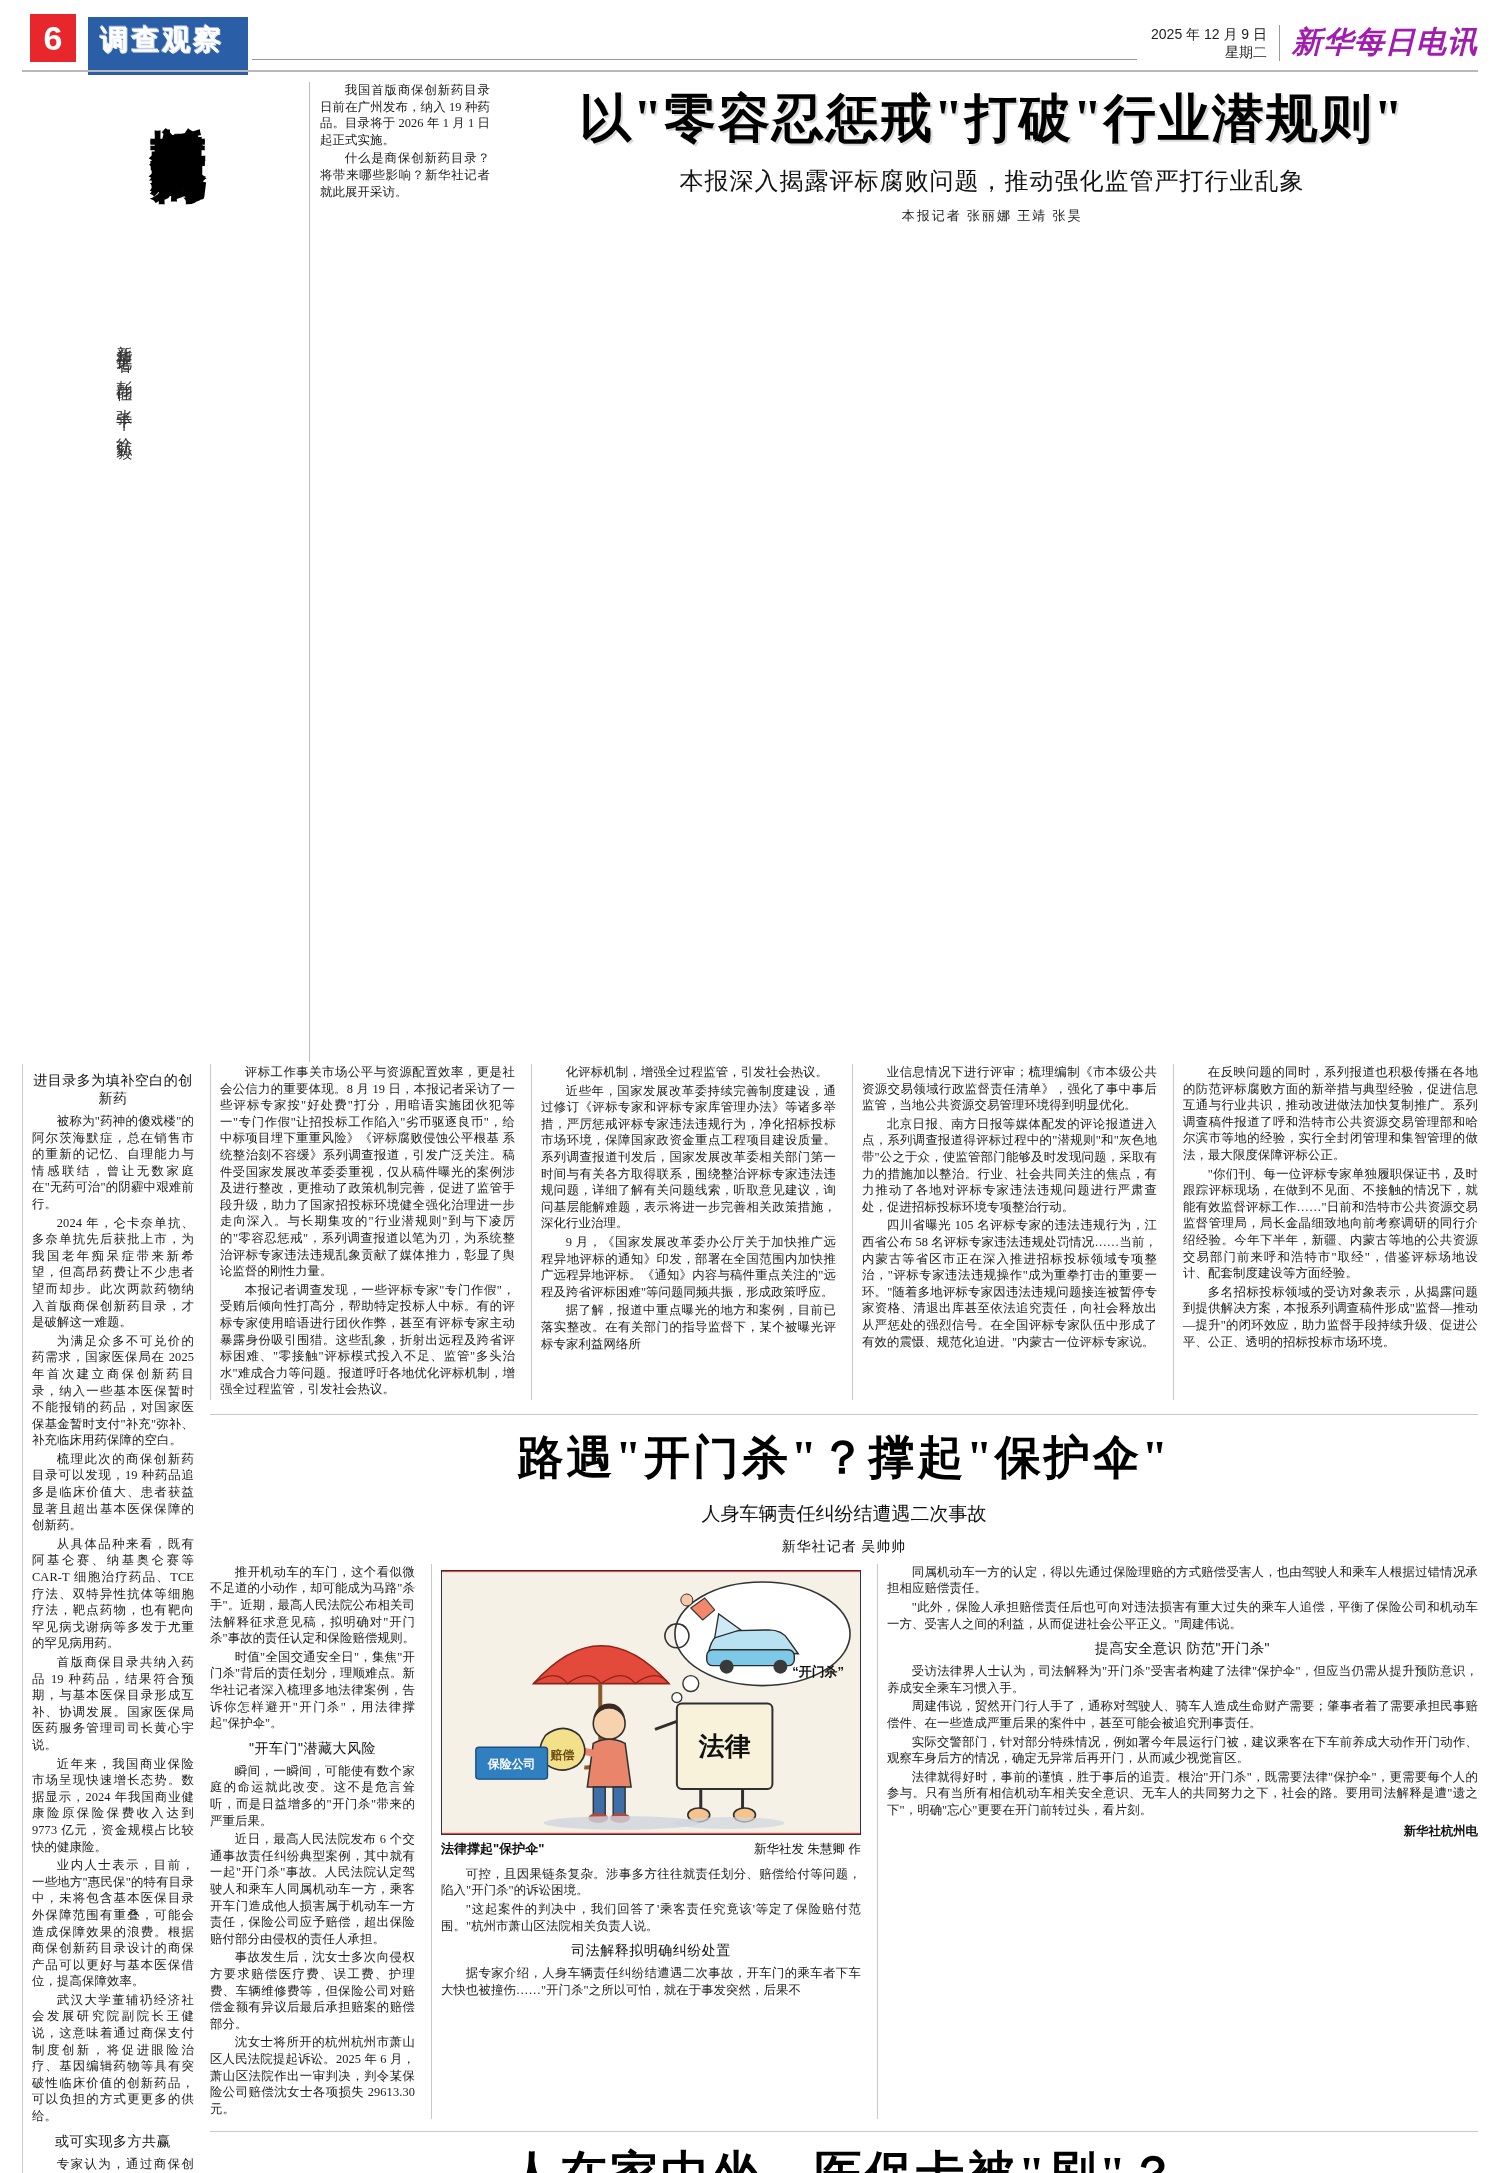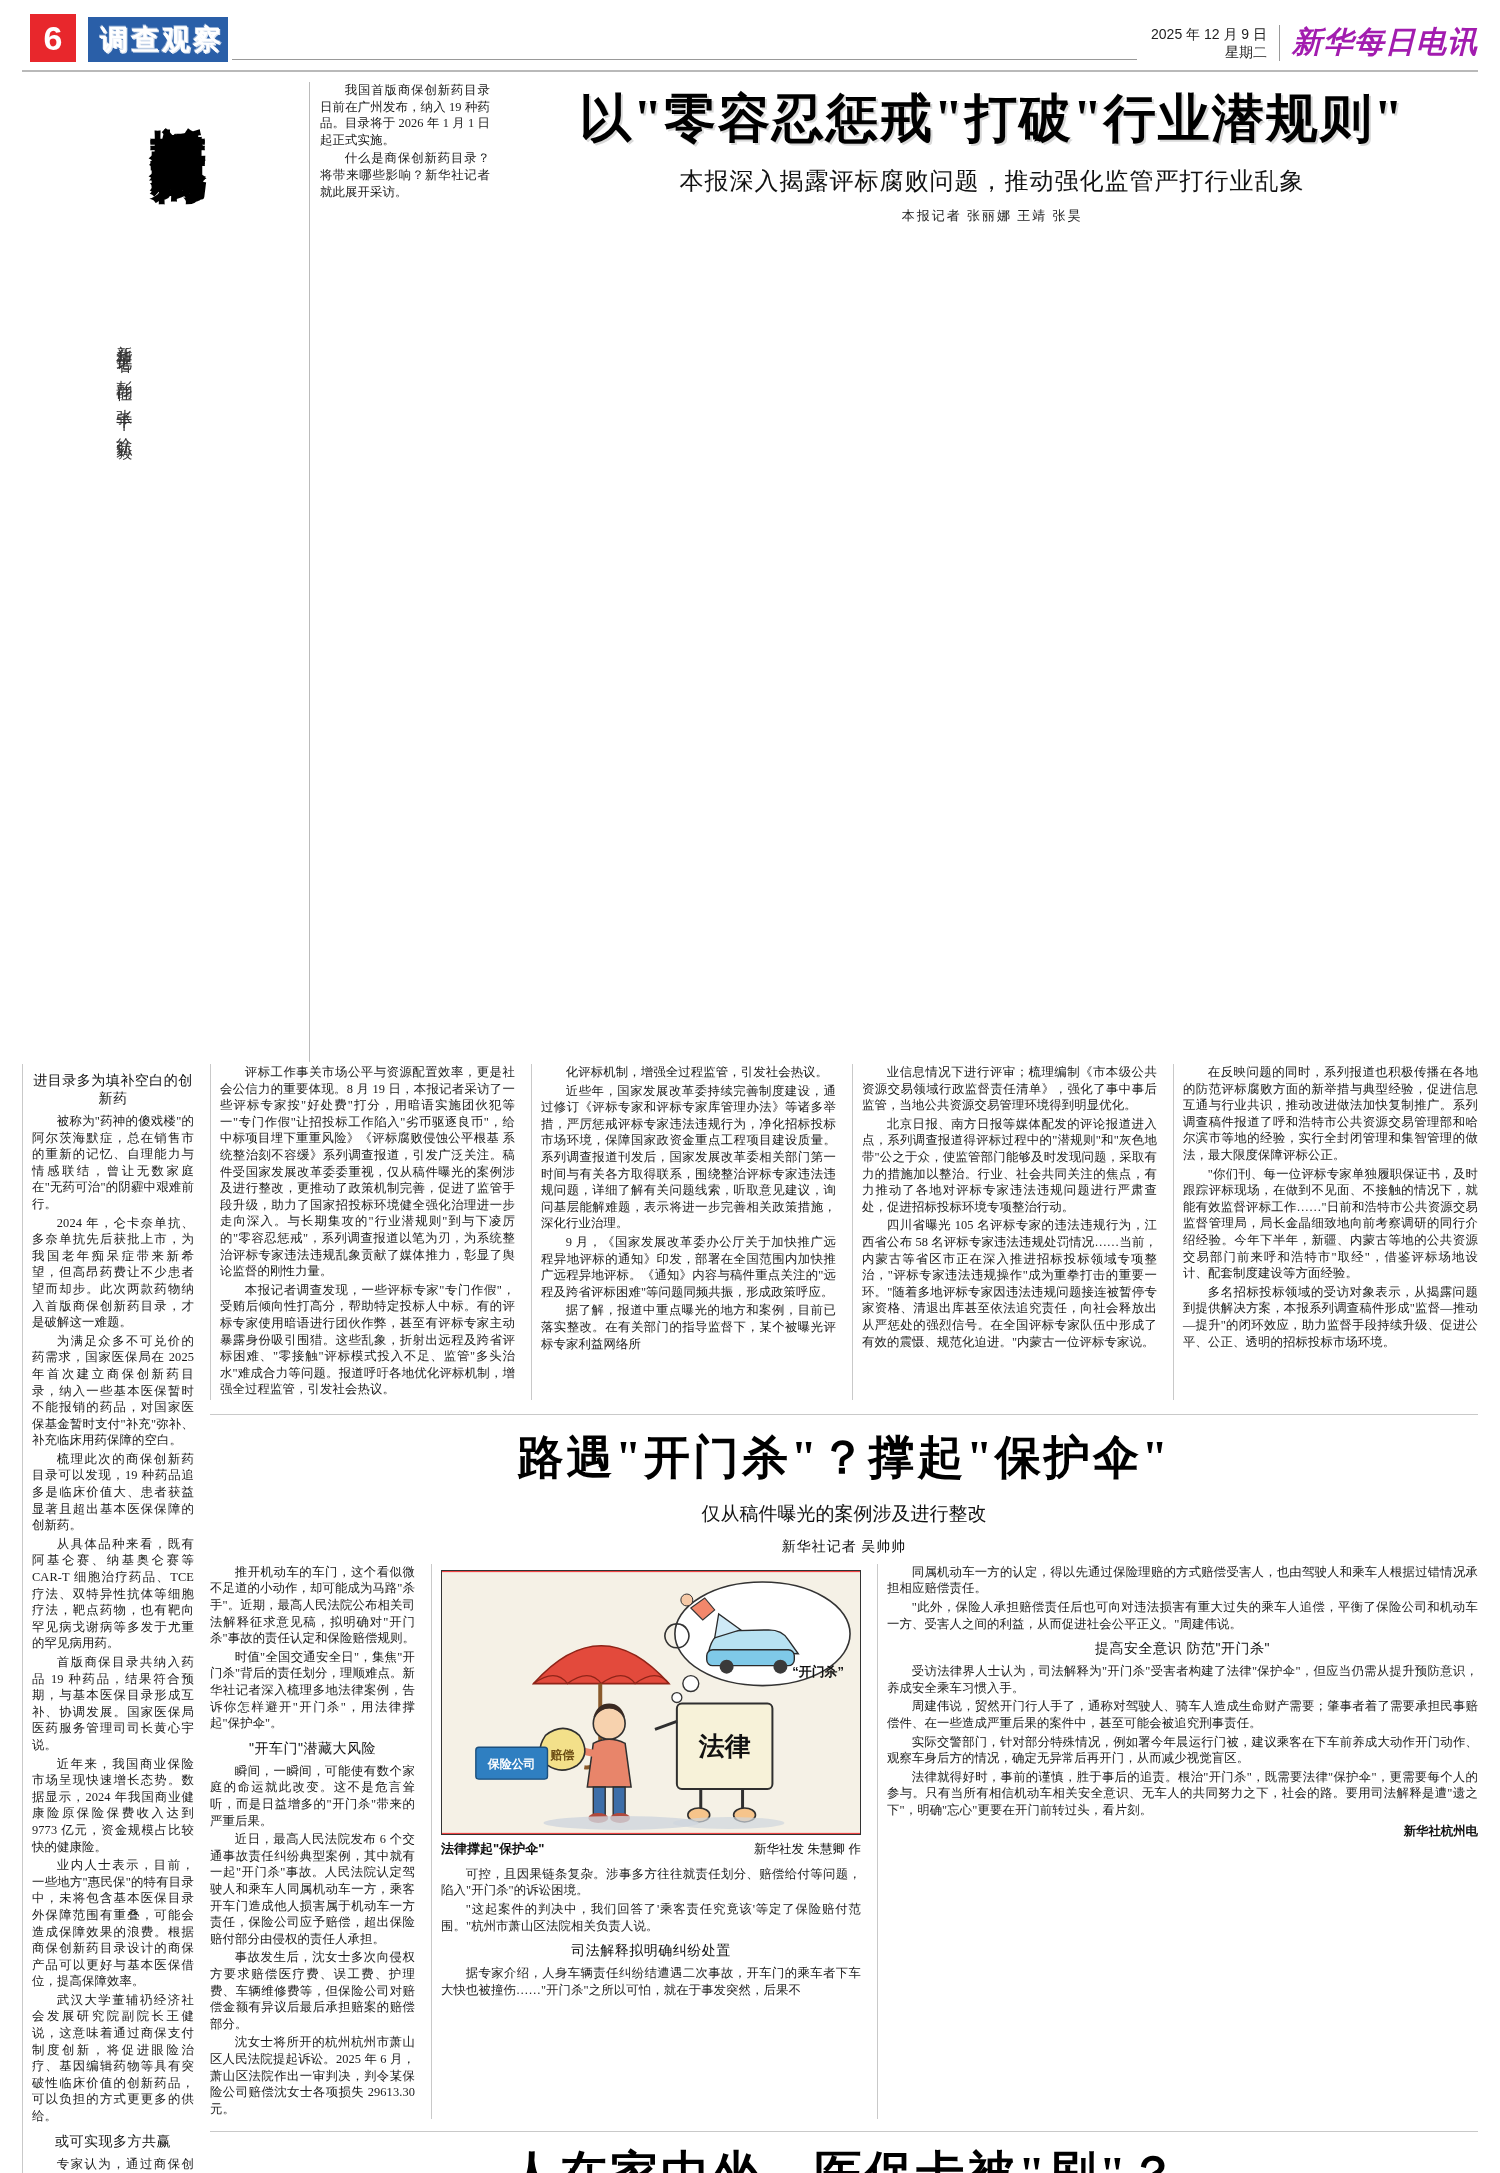--- a/index.html
+++ b/index.html
@@ -19,22 +19,22 @@
   }
   .page-num {
     width: 46px; height: 48px; background: #e8272c; color: #fff;
     font-family: "Liberation Sans", sans-serif; font-weight: bold;
     font-size: 34px; line-height: 48px; text-align: center;
     margin-left: 8px;
   }
   .section-tag {
     background: #2a5fa8; color: #fff; font-family: "Liberation Sans", sans-serif;
     font-weight: bold; font-size: 28px; letter-spacing: 3px;
-    padding: 6px 4px 5px 12px; margin-left: 12px; margin-top: 3px;
-    height: 45px; line-height: 34px;
+    padding: 6px 24px 5px 12px; margin-left: 12px; margin-top: 3px;
+    height: 58px; line-height: 34px;
     text-shadow: 1.2px 1.2px 0 rgba(255,255,255,.85), -0.6px -0.6px 0 rgba(255,255,255,.5);
   }
   .mast-rule {
     flex: 1; height: 1px; background: #999; margin: 45px 14px 0 4px;
   }
   .mast-right { display: flex; align-items: center; margin-top: 8px; }
   .mast-date {
     font-family: "Liberation Sans", sans-serif; font-size: 14px; text-align: right;
     line-height: 18px; padding-right: 12px; border-right: 1px solid #999; color: #222;
   }
@@ -209,21 +209,21 @@
         <div class="col sep">
           <p class="body">在反映问题的同时，系列报道也积极传播在各地的防范评标腐败方面的新举措与典型经验，促进信息互通与行业共识，推动改进做法加快复制推广。系列调查稿件报道了呼和浩特市公共资源交易管理部和哈尔滨市等地的经验，实行全封闭管理和集智管理的做法，最大限度保障评标公正。</p>
           <p class="body">"你们刊、每一位评标专家单独履职保证书，及时跟踪评标现场，在做到不见面、不接触的情况下，就能有效监督评标工作……"日前和浩特市公共资源交易监督管理局，局长金晶细致地向前考察调研的同行介绍经验。今年下半年，新疆、内蒙古等地的公共资源交易部门前来呼和浩特市"取经"，借鉴评标场地设计、配套制度建设等方面经验。</p>
           <p class="body">多名招标投标领域的受访对象表示，从揭露问题到提供解决方案，本报系列调查稿件形成"监督—推动—提升"的闭环效应，助力监督手段持续升级、促进公平、公正、透明的招标投标市场环境。</p>
         </div>
       </div>
 
       <div class="a2">
         <div class="a2-head">
           <div class="a2-title">路遇"开门杀"？撑起"保护伞"</div>
-          <div class="a2-sub">仅从稿件曝光的案例涉及进行整改</div>
+          <div class="a2-sub">人身车辆责任纠纷结遭遇二次事故</div>
           <div class="a2-by">新华社记者 吴帅帅</div>
         </div>
 
         <div class="cols" style="margin-top:8px;">
           <div class="col" style="max-width:205px;">
             <p class="body">推开机动车的车门，这个看似微不足道的小动作，却可能成为马路"杀手"。近期，最高人民法院公布相关司法解释征求意见稿，拟明确对"开门杀"事故的责任认定和保险赔偿规则。</p>
             <p class="body">时值"全国交通安全日"，集焦"开门杀"背后的责任划分，理顺难点。新华社记者深入梳理多地法律案例，告诉你怎样避开"开门杀"，用法律撑起"保护伞"。</p>
             <h4 class="sub">"开车门"潜藏大风险</h4>
             <p class="body">瞬间，一瞬间，可能使有数个家庭的命运就此改变。这不是危言耸听，而是日益增多的"开门杀"带来的严重后果。</p>
             <p class="body">近日，最高人民法院发布 6 个交通事故责任纠纷典型案例，其中就有一起"开门杀"事故。人民法院认定驾驶人和乘车人同属机动车一方，乘客开车门造成他人损害属于机动车一方责任，保险公司应予赔偿，超出保险赔付部分由侵权的责任人承担。</p>

